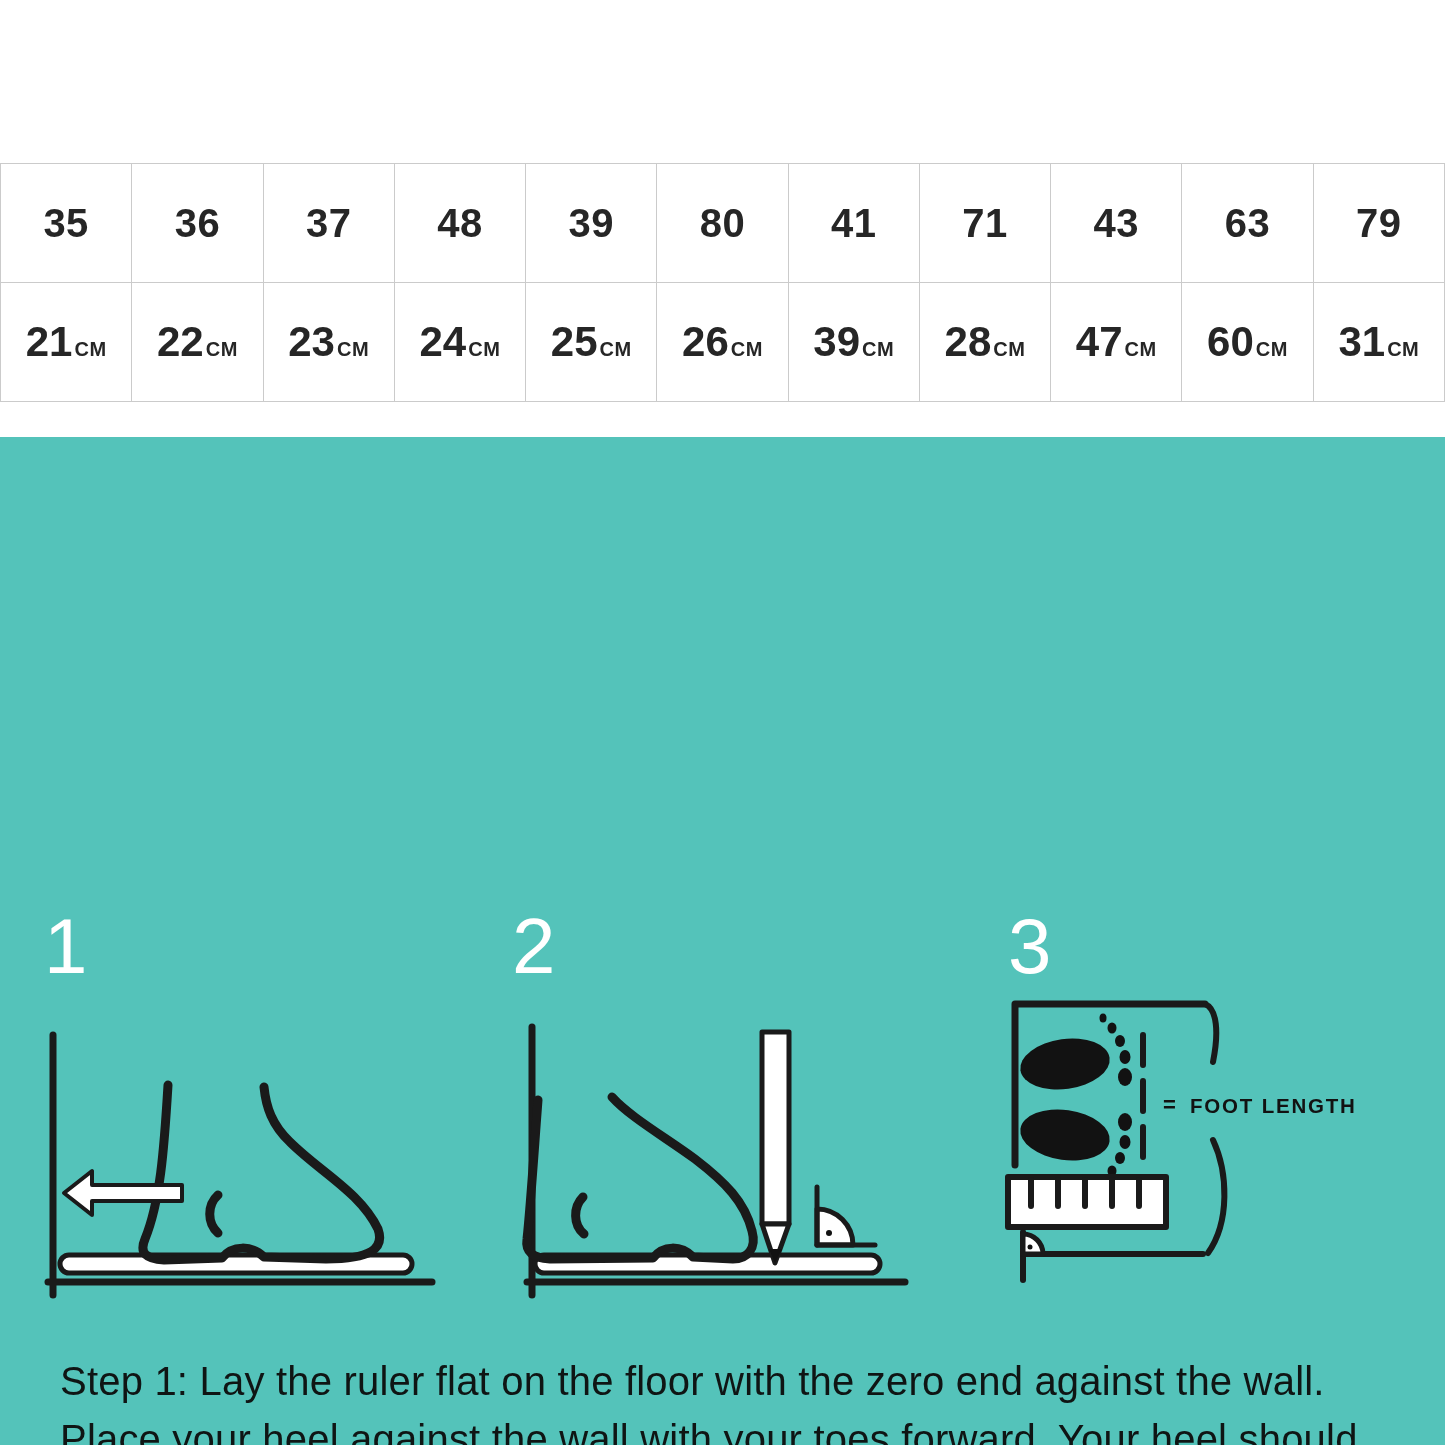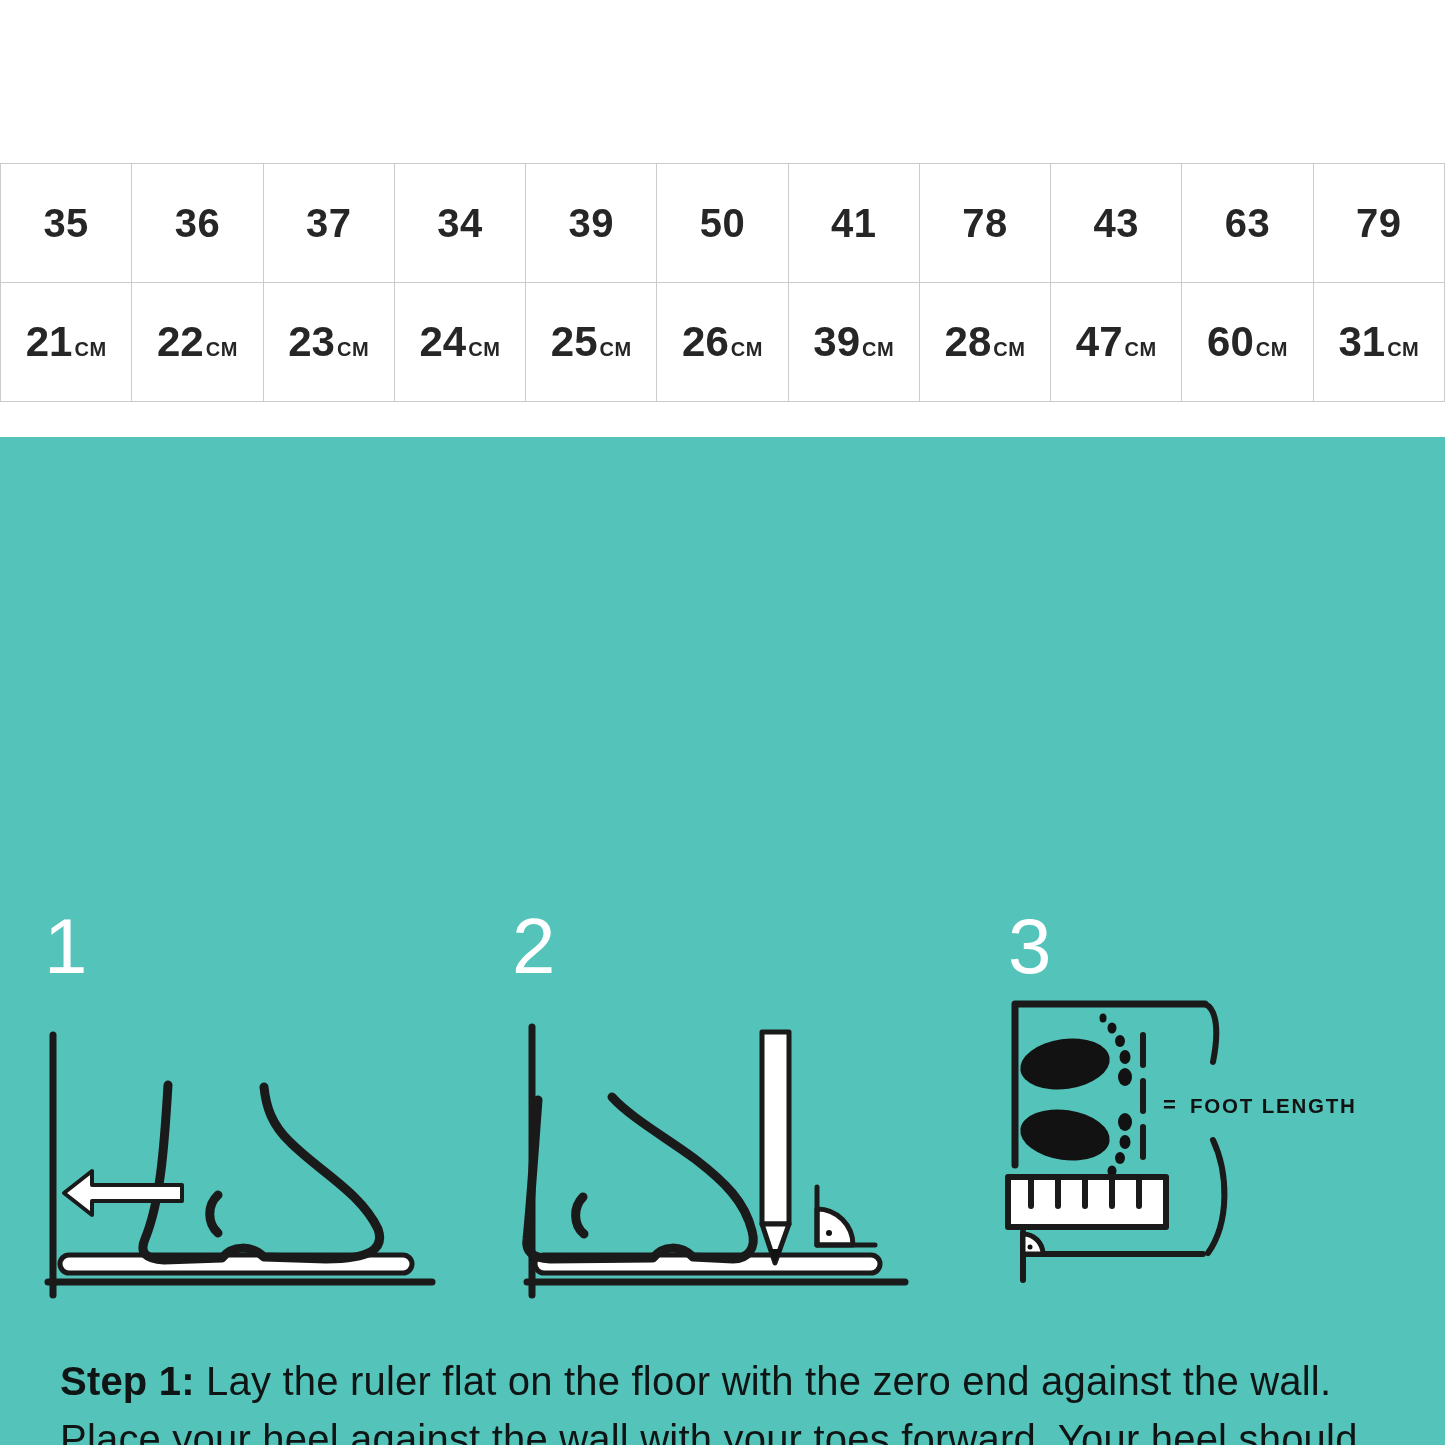--- a/index.html
+++ b/index.html
@@ -25,38 +25,38 @@
   #illus2{left:505px;top:550px;}
   #illus3{left:1000px;top:550px;}
   .stroke{fill:none;stroke:#1a1a1a;stroke-linecap:round;stroke-linejoin:round;}
   .whitefill{fill:#ffffff;stroke:#1a1a1a;stroke-linejoin:round;}
   .solid{fill:#121212;stroke:none;}
 
   
   .instructions{position:absolute;left:60px;top:916px;width:1356px;color:#0f1514;
                 font-size:40px;line-height:57.5px;letter-spacing:0.2px;}
   .instructions p{margin:0;}
-  .instructions strong{font-weight:700;}
+  .instructions strong{font-weight:400;}
 </style>
 </head>
 <body>
 
 <div class="page">
 
   <table class="size-table">
     <tbody>
         <tr class="row-sizes">
       <td>35</td>
       <td>36</td>
       <td>37</td>
-      <td>34</td>
+      <td>48</td>
       <td>39</td>
-      <td>50</td>
+      <td>80</td>
       <td>41</td>
-      <td>78</td>
+      <td>71</td>
       <td>43</td>
       <td>63</td>
       <td>79</td>
     </tr>
     <tr class="row-lengths">
       <td><span>21</span><span class="unit">CM</span></td>
       <td><span>22</span><span class="unit">CM</span></td>
       <td><span>23</span><span class="unit">CM</span></td>
       <td><span>24</span><span class="unit">CM</span></td>
       <td><span>25</span><span class="unit">CM</span></td>

